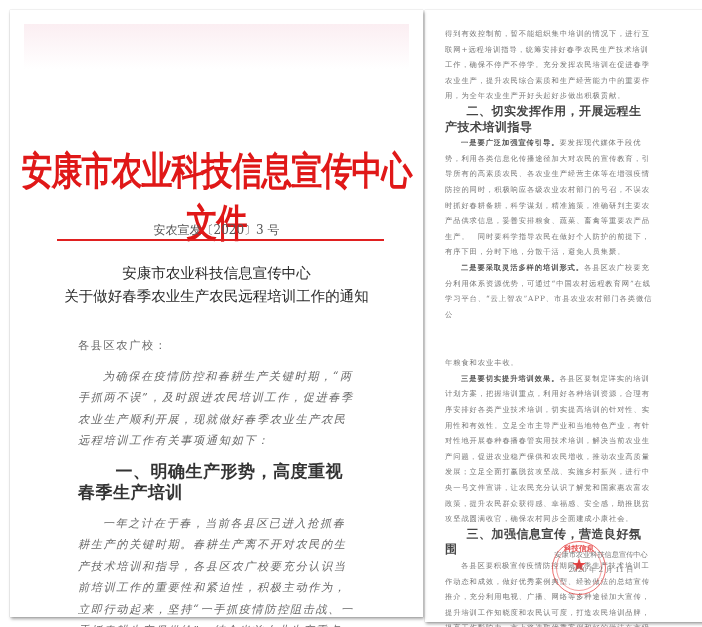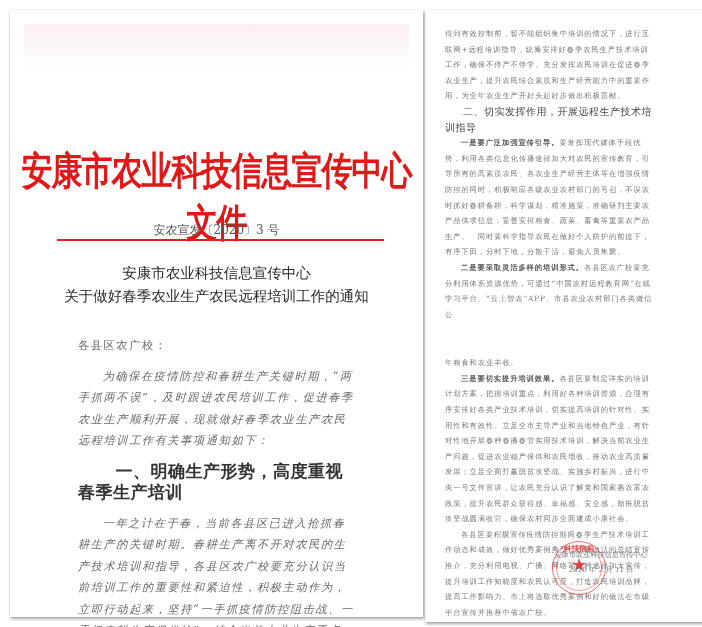--- a/index.html
+++ b/index.html
@@ -47,22 +47,22 @@
     color: #333; font-size: 17px; letter-spacing: 0.5px; text-indent: 2.2em;
   }
 
   
   .right-body {
     position: absolute; left: 20px; width: 208px; top: 16px;
     font-size: 7.3px; color: #777; line-height: 15.6px; letter-spacing: 0.9px;
   }
   .right-body p { margin: 0; }
   .r-head {
-    font-family: "DejaVu Sans", "Liberation Sans", sans-serif; font-weight: normal;
-    color: #444; font-size: 10px; text-indent: 1.8em; letter-spacing: 0.5px;
+    font-family: "DejaVu Sans", "Liberation Sans", sans-serif; font-weight: bold;
+    color: #444; font-size: 12px; text-indent: 1.8em; letter-spacing: 0.5px;
   }
   .r-indent { text-indent: 2.2em; }
   .r-lead { font-weight: bold; color: #555; }
   .r-gap { height: 33px; }
   .sign {
     position: absolute; left: 96px; top: 537px; width: 160px; text-align: center;
     font-size: 7.2px; color: #777; line-height: 15px;
   }
   .seal {
     position: absolute; left: 127px; top: 531px; width: 52px; height: 52px;
@@ -87,20 +87,21 @@
 
 <div class="page" id="page-right">
   <div class="right-body">
     <p>得到有效控制前，暂不能组织集中培训的情况下，进行互联网+远程培训指导，统筹安排好春季农民生产技术培训工作，确保不停产不停学。充分发挥农民培训在促进春季农业生产，提升农民综合素质和生产经营能力中的重要作用，为全年农业生产开好头起好步做出积极贡献。</p>
     <p class="r-head">二、切实发挥作用，开展远程生产技术培训指导</p>
     <p class="r-indent"><span class="r-lead">一是要广泛加强宣传引导。</span><span>要发挥现代媒体手段优势，利用各类信息化传播途径加大对农民的宣传教育，引导所有的高素质农民、各农业生产经营主体等在增强疫情防控的同时，积极响应各级农业农村部门的号召，不误农时抓好春耕备耕，科学谋划，精准施策，准确研判主要农产品供求信息，妥善安排粮食、蔬菜、畜禽等重要农产品生产。　同时要科学指导农民在做好个人防护的前提下，有序下田，分时下地，分散干活，避免人员集聚。</span></p>
     <p class="r-indent"><span class="r-lead">二是要采取灵活多样的培训形式。</span><span>各县区农广校要充分利用体系资源优势，可通过“中国农村远程教育网”在线学习平台、“云上智农”APP、市县农业农村部门各类微信公</span></p>
     <div class="r-gap"></div>
     <p>年粮食和农业丰收。</p>
     <p class="r-indent"><span class="r-lead">三是要切实提升培训效果。</span><span>各县区要制定详实的培训计划方案，把握培训重点，利用好各种培训资源，合理有序安排好各类产业技术培训，切实提高培训的针对性、实用性和有效性。立足全市主导产业和当地特色产业，有针对性地开展春种春播春管实用技术培训，解决当前农业生产问题，促进农业稳产保供和农民增收，推动农业高质量发展；立足全面打赢脱贫攻坚战、实施乡村振兴，进行中央一号文件宣讲，让农民充分认识了解党和国家惠农富农政策，提升农民群众获得感、幸福感、安全感，助推脱贫攻坚战圆满收官，确保农村同步全面建成小康社会。</span></p>
+    <p class="r-head">三、加强信息宣传，营造良好氛围</p>
     <p class="r-indent">各县区要积极宣传疫情防控期间春季生产技术培训工作动态和成效，做好优秀案例典型、经验做法的总结宣传推介，充分利用电视、广播、网络等多种途径加大宣传，提升培训工作知晓度和农民认可度，打造农民培训品牌，提高工作影响力。市上将选取优秀案例和好的做法在市级平台宣传并推荐中省农广校。</p>
   </div>
   <div class="seal">
     <div class="seal-inner"></div>
     <div class="seal-text">科技信息</div>
     <div class="seal-star">★</div>
   </div>
   <div class="sign">
     <div>安康市农业科技信息宣传中心</div>
     <div>2020 年 2 月 11 日</div>

